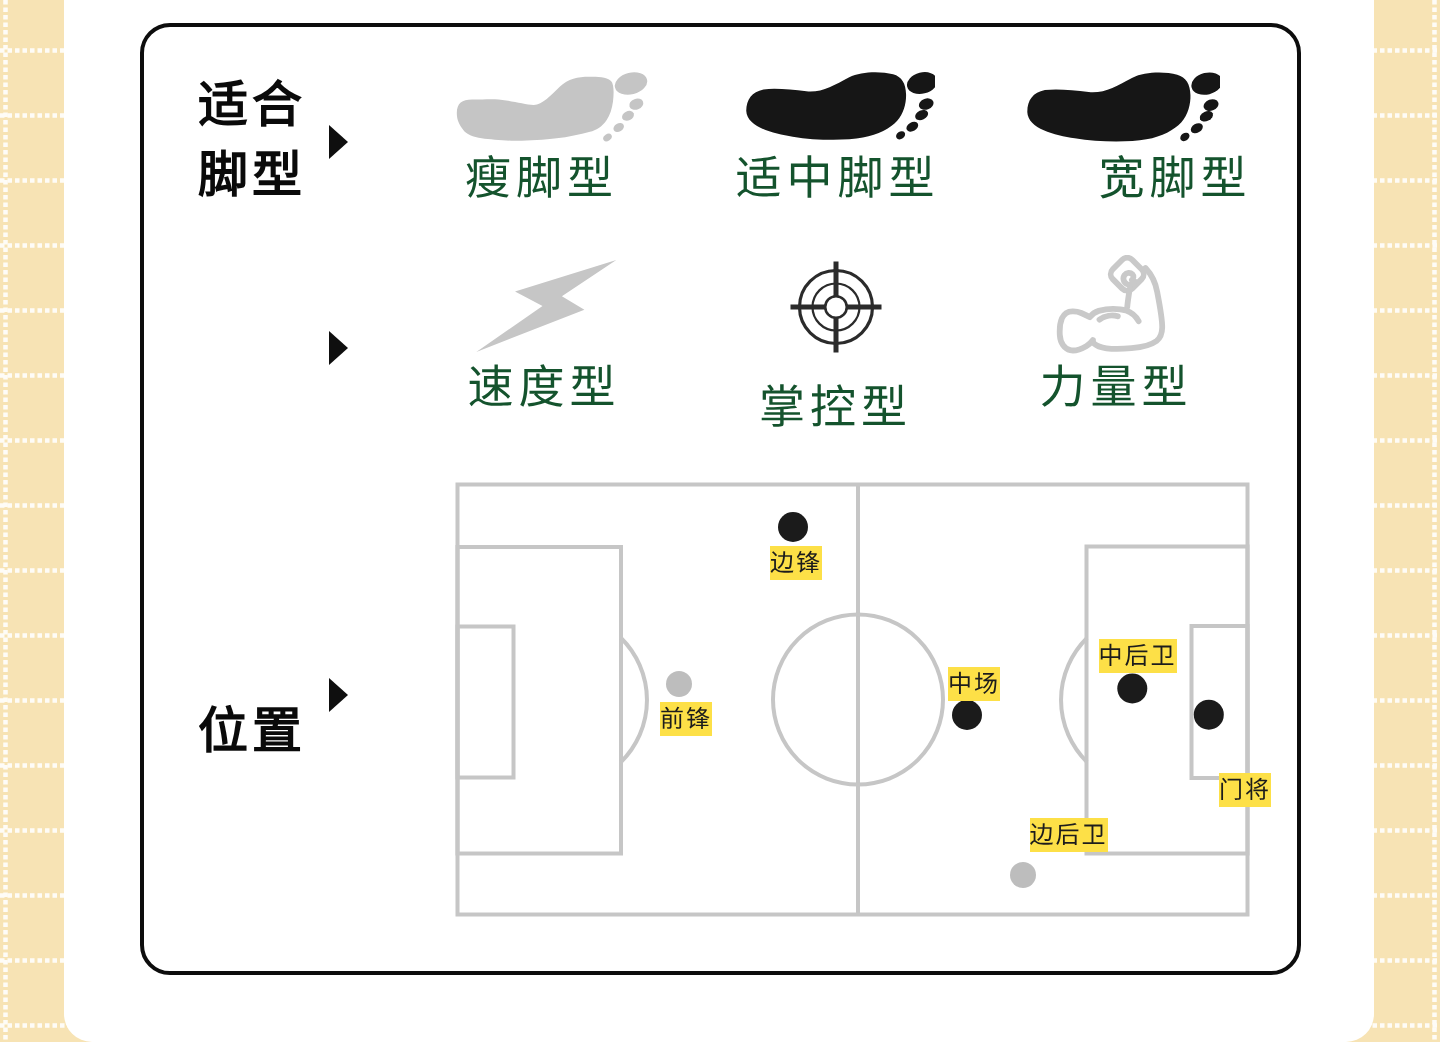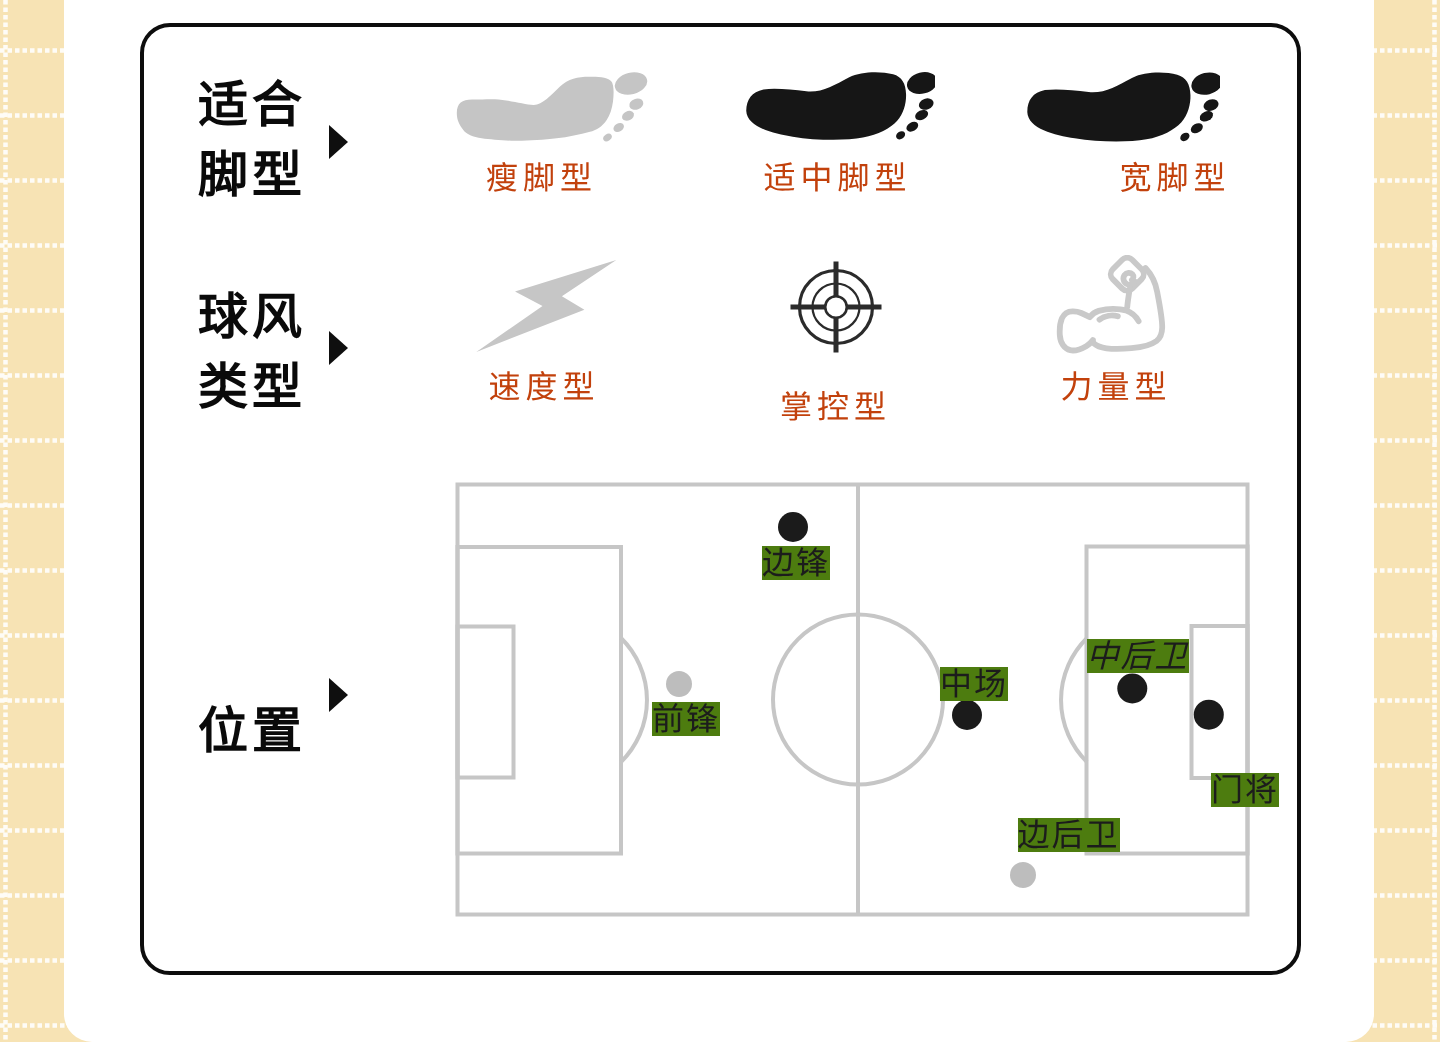--- a/index.html
+++ b/index.html
@@ -10,24 +10,24 @@
   .panel { position:absolute; left:64px; top:0; width:1310px; height:1042px;
            background:#ffffff; border-radius:0 0 28px 28px; }
   .card { position:absolute; left:140px; top:23px; width:1161px; height:952px;
           border:4.5px solid #0d0d0d; border-radius:30px; background:#ffffff; }
   .row-header { position:absolute; left:198px; font-size:50px; line-height:70px;
                 font-weight:700; letter-spacing:4px; color:#0a0a0a; white-space:nowrap; }
   .arrow { position:absolute; width:0; height:0;
            border-left:19px solid #0f0f0f; border-top:17px solid transparent;
            border-bottom:17px solid transparent; }
   .icon-box { position:absolute; }
-  .item-label { position:absolute; transform:translateX(-50%); font-size:32px;
-                line-height:40px; letter-spacing:5px; color:#c2410c; white-space:nowrap; }
-  .pos-label { position:absolute; transform:translate(-50%,-50%); font-size:32px;
-               line-height:34px; letter-spacing:2px; color:#1c1c1c; background:#4d7c0f;
+  .item-label { position:absolute; transform:translateX(-50%); font-size:46px;
+                line-height:40px; letter-spacing:5px; color:#14532d; white-space:nowrap; }
+  .pos-label { position:absolute; transform:translate(-50%,-50%); font-size:24px;
+               line-height:34px; letter-spacing:2px; color:#1c1c1c; background:#fde047;
                padding:0; white-space:nowrap; }
 </style>
 </head>
 <body>
 
 <div class="page">
 
   <svg class="bg-grid" width="1440" height="1042" viewBox="0 0 1440 1042" xmlns="http://www.w3.org/2000/svg">
     <rect x="0" y="0" width="1440" height="1042" fill="#f7e3b4"></rect>
     <g stroke="#ffffff" stroke-width="4.5" stroke-dasharray="4.5 3" opacity="0.9">
@@ -77,22 +77,21 @@
       <ellipse cx="172.7" cy="63.3" rx="6.5" ry="4.5" transform="rotate(-30 172.7 63.3)"></ellipse>
       <ellipse cx="160.7" cy="72.1" rx="5" ry="3.8" transform="rotate(-35 160.7 72.1)"></ellipse>
     </g>
   </svg>
 
   <div class="item-label" style="left:541.6px; top:158px;">瘦脚型</div>
   <div class="item-label" style="left:837.6px; top:158px;">适中脚型</div>
   <div class="item-label" style="left:1175px; top:158px;">宽脚型</div>
 
   <div class="row-header" style="top:281.5px;">
-    <span>球风</span><br>
-    <span>类型</span>
+    <br>
   </div>
   <div class="arrow" style="left:329px; top:331px;"></div>
 
   <svg class="icon-box" style="left:471px; top:257px;" width="146" height="98" viewBox="0 0 146 98" xmlns="http://www.w3.org/2000/svg">
     <polygon fill="#c6c6c6" points="145.3,3 90.9,39.3 113.4,52.8 5.3,94.9 71.5,49 44,34.5"></polygon>
   </svg>
 
   <svg class="icon-box" style="left:790px; top:261px;" width="92" height="92" viewBox="0 0 92 92" xmlns="http://www.w3.org/2000/svg">
     <g stroke="#2b2b2b" fill="none">
       <circle cx="46" cy="46" r="36.5" stroke-width="3.2"></circle>
@@ -138,17 +137,17 @@
     <circle cx="679" cy="684" r="13" fill="#bdbdbd"></circle>
     <circle cx="967" cy="715" r="15" fill="#1b1b1b"></circle>
     <circle cx="1132.3" cy="688.5" r="15" fill="#1b1b1b"></circle>
     <circle cx="1208.8" cy="714.7" r="15" fill="#1b1b1b"></circle>
     <circle cx="1023" cy="875" r="13" fill="#bdbdbd"></circle>
   </svg>
 
   <div class="pos-label" style="left:796px; top:563px;">边锋</div>
   <div class="pos-label" style="left:686px; top:719px;">前锋</div>
   <div class="pos-label" style="left:974px; top:684px;">中场</div>
-  <div class="pos-label" style="left:1137.5px; top:656px;font-style:italic;">中后卫</div>
+  <div class="pos-label" style="left:1137.5px; top:656px;">中后卫</div>
   <div class="pos-label" style="left:1220px; top:790px;margin-left:25px;">门将</div>
   <div class="pos-label" style="left:1024.5px; top:834.5px;margin-left:44px;">边后卫</div>
 
 </div>
 
 </body></html>

